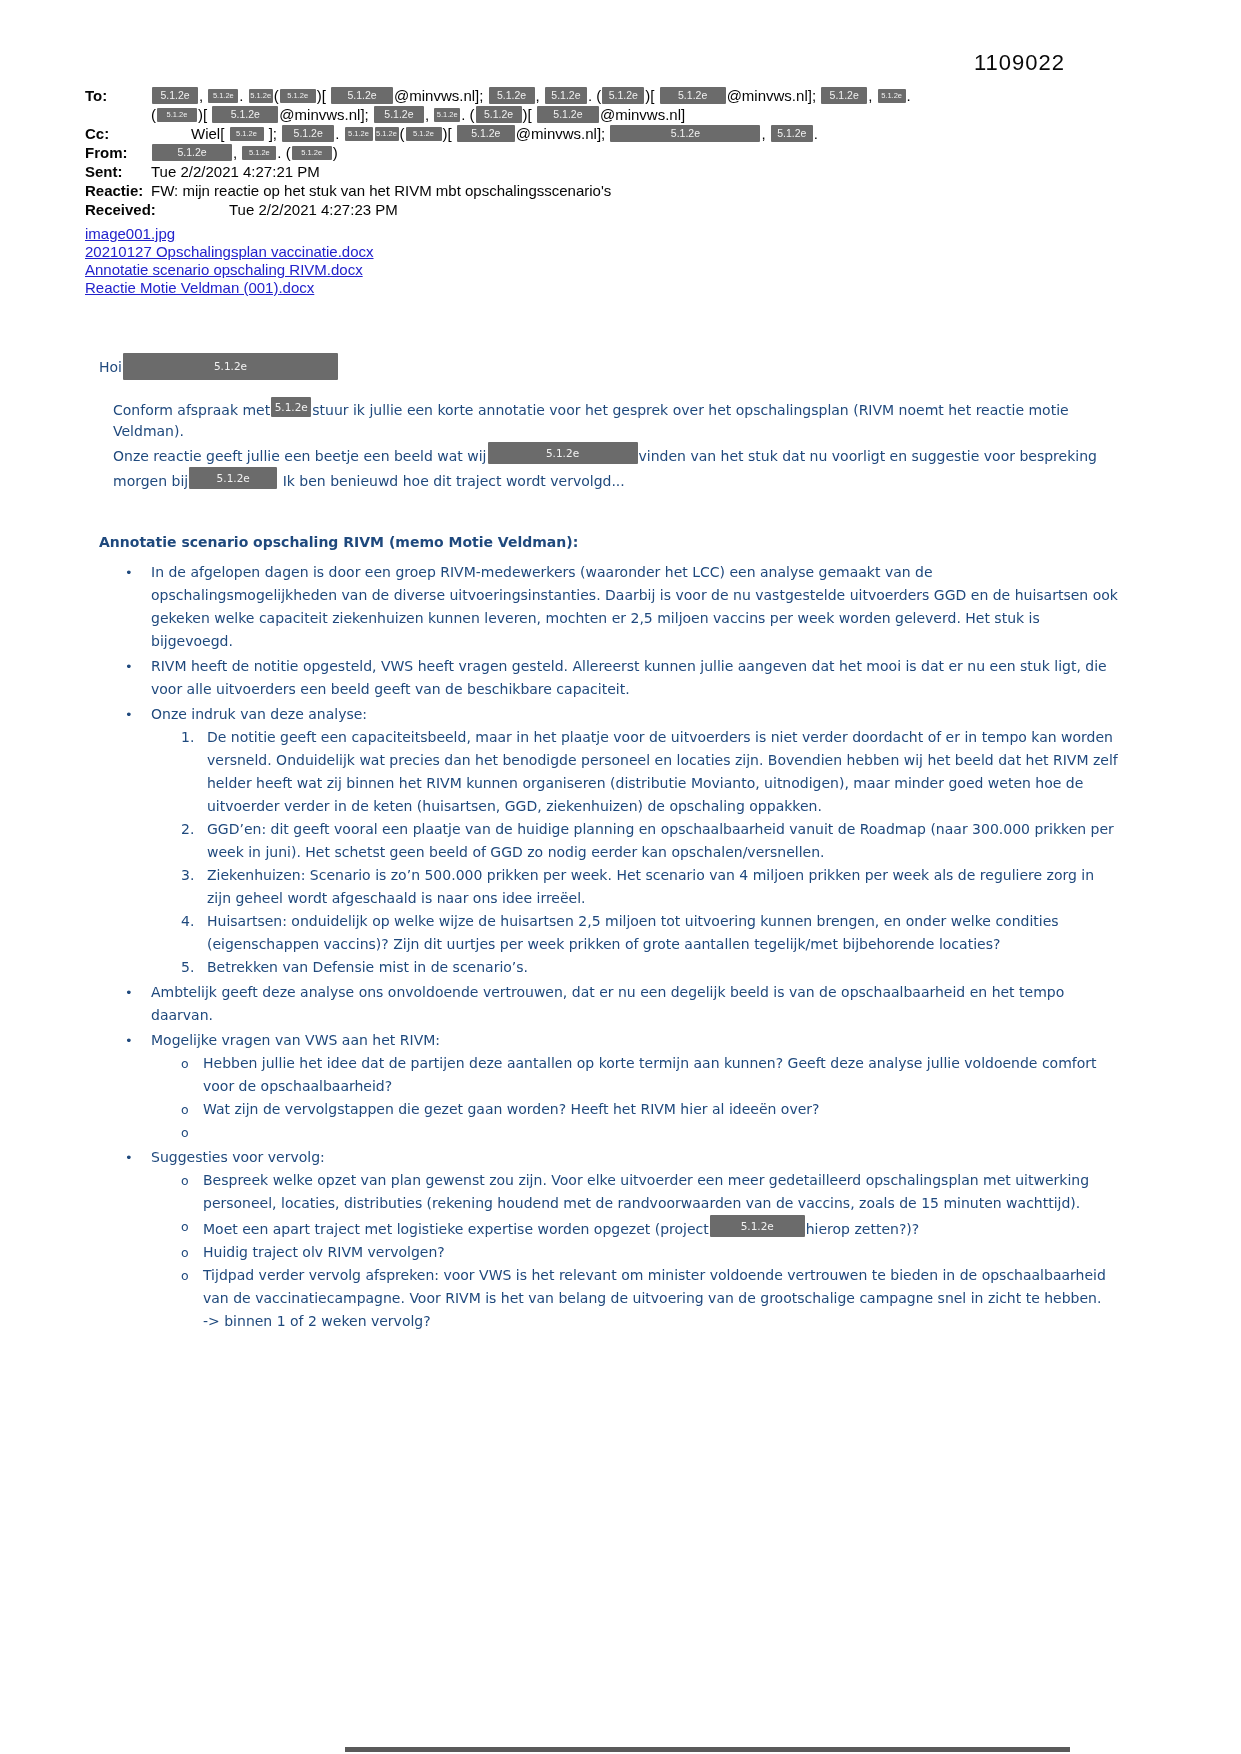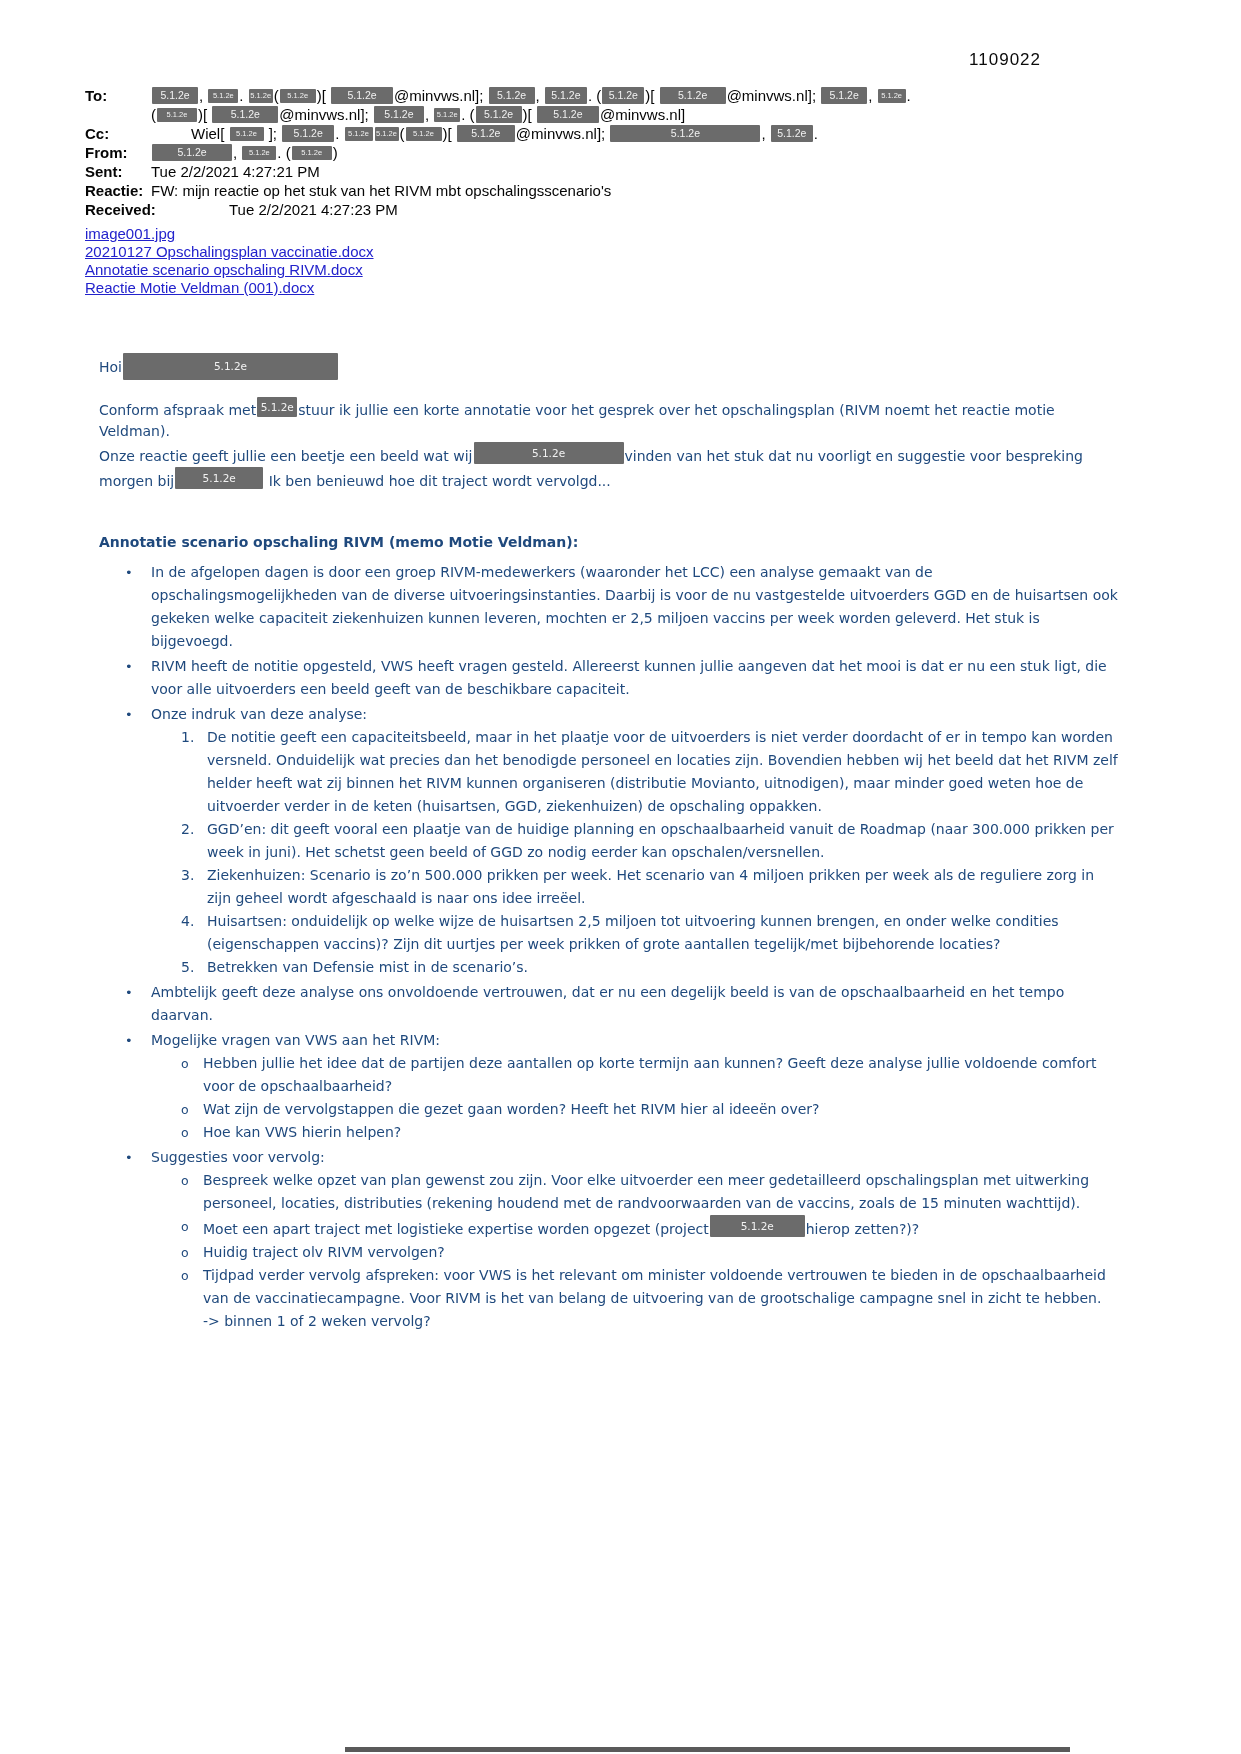--- a/index.html
+++ b/index.html
@@ -1,38 +1,38 @@
 <!DOCTYPE html>
 <html><head>
 <meta charset="utf-8">
 <style>
   html,body{margin:0;padding:0;background:#e8e8e8;}
   .page{position:relative;width:1241px;height:1754px;background:#ffffff;margin:0 auto;
         font-family:"Liberation Sans", sans-serif;color:#000;overflow:hidden;}
-  .docnum{position:absolute;top:50px;right:200px;font-size:17px;letter-spacing:1px;color:#0a0a0a;}
+  .docnum{position:absolute;top:50px;right:176px;font-size:22px;letter-spacing:1px;color:#0a0a0a;}
   
   .eheader{position:absolute;left:85px;top:86px;width:1010px;font-size:15px;line-height:19px;color:#050505;}
   .hrow{display:flex;align-items:flex-start;}
   .hlabel{width:66px;flex:none;font-weight:bold;}
   .hval{flex:1;}
   .hline{white-space:nowrap;}
   
   .rd{display:inline-block;background:#6b6b6b;color:#f2f2f2;font-size:10.5px;height:17px;line-height:17px;
       text-align:center;vertical-align:-3px;margin:0 1px;border-radius:1px;overflow:hidden;}
   .rd-sm{font-size:7.5px;height:14px;line-height:14px;vertical-align:-2px;}
   .sp{display:inline-block;}
   
   .attachments{margin-top:6px;}
   .attach{display:block;color:#2222CC;text-decoration:underline;font-size:15px;line-height:18px;width:max-content;}
   
   .ebody{position:absolute;left:99px;top:352px;width:1020px;color:#1F497D;
          font-family:"DejaVu Sans", sans-serif;font-size:14px;line-height:21px;}
   .greeting{line-height:30px;}
   .greeting .rd{vertical-align:-8px;}
-  .introblock{margin-top:15px;}
+  .introblock{margin-top:15px;margin-left:14px;}
   .ebody .rd{font-size:10.5px;}
   .annot-heading{font-weight:bold;margin-top:40px;margin-bottom:8px;}
   
   .annot-list{margin-top:0;}
   .li{display:flex;line-height:23px;}
   .li .marker{flex:none;color:#1F497D;}
   .L1{padding-left:26px;margin-top:2px;}
   .L1 .marker{width:26px;font-size:13px;}
   .L2{padding-left:82px;}
   .L2 .marker{width:26px;}
@@ -146,21 +146,20 @@
         <div class="li L2 circle">
           <span class="marker">o</span>
           <div class="litext">Hebben jullie het idee dat de partijen deze aantallen op korte termijn aan kunnen? Geeft deze analyse jullie voldoende comfort voor de opschaalbaarheid?</div>
         </div>
         <div class="li L2 circle">
           <span class="marker">o</span>
           <div class="litext">Wat zijn de vervolgstappen die gezet gaan worden? Heeft het RIVM hier al ideeën over?</div>
         </div>
         <div class="li L2 circle">
           <span class="marker">o</span>
-          <div class="litext">Hoe kan VWS hierin helpen?</div>
         </div>
         <div class="li L1 disc">
           <span class="marker">•</span>
           <div class="litext">Suggesties voor vervolg:</div>
         </div>
         <div class="li L2 circle">
           <span class="marker">o</span>
           <div class="litext">Bespreek welke opzet van plan gewenst zou zijn. Voor elke uitvoerder een meer gedetailleerd opschalingsplan met uitwerking personeel, locaties, distributies (rekening houdend met de randvoorwaarden van de vaccins, zoals de 15 minuten wachttijd).</div>
         </div>
         <div class="li L2 circle">

